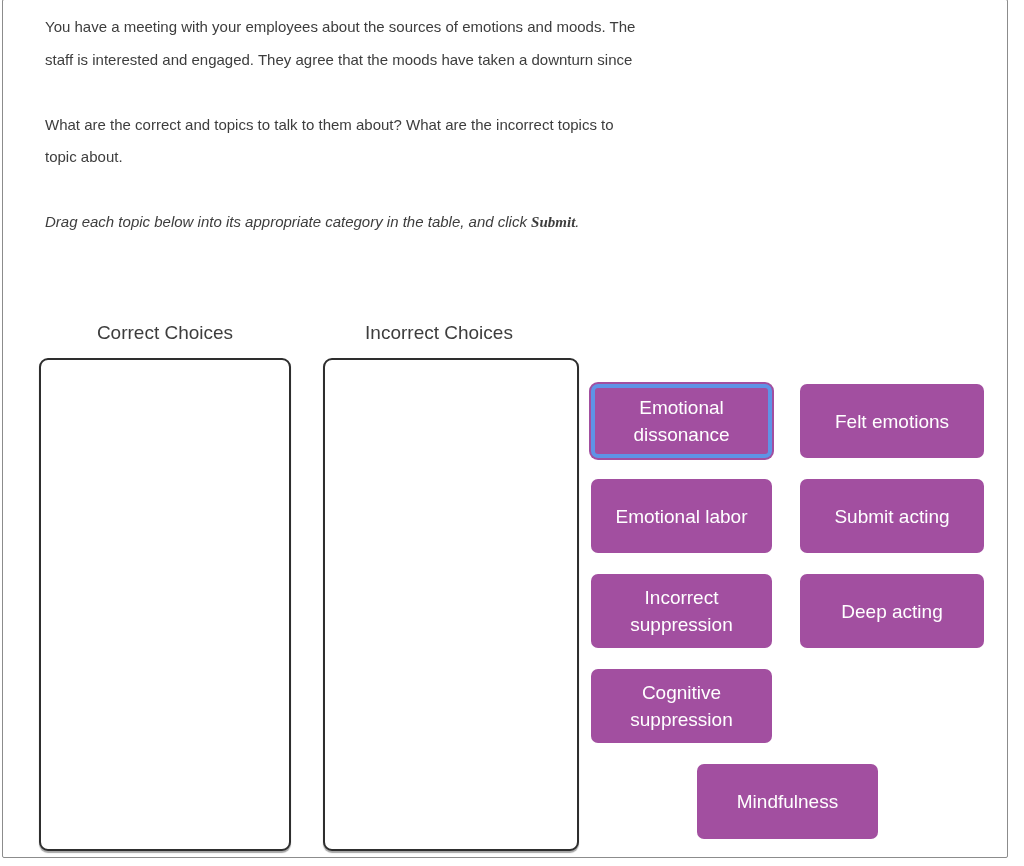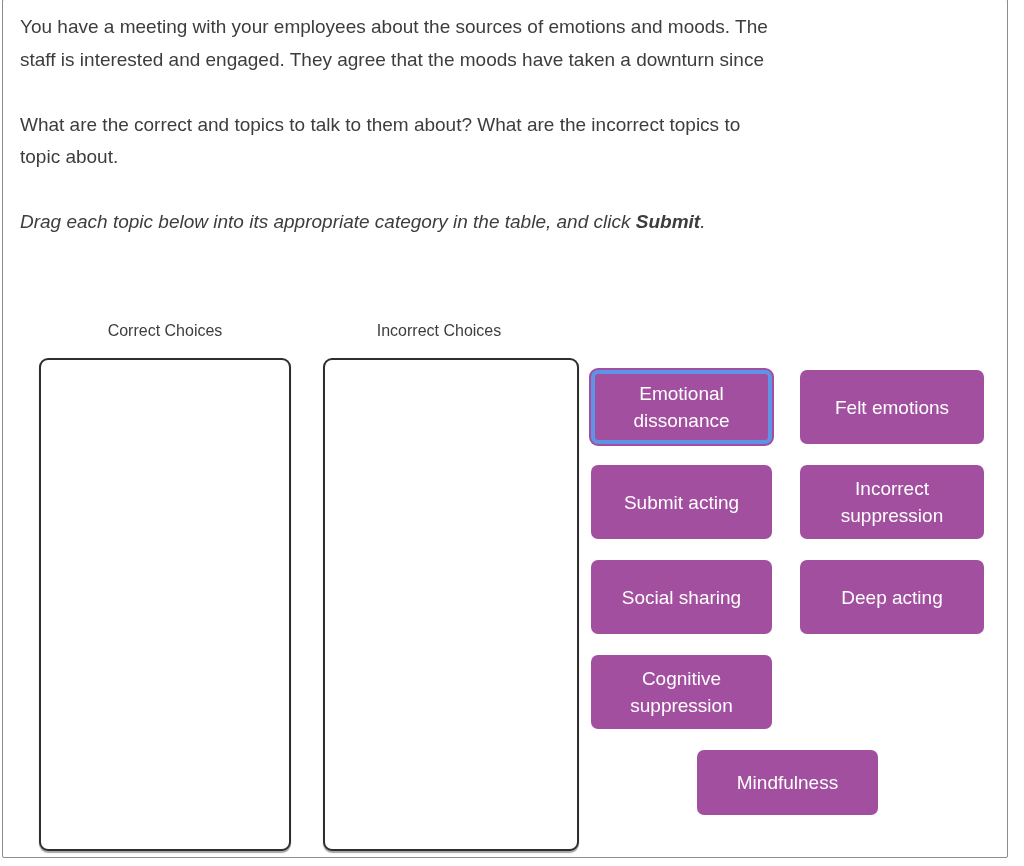--- a/index.html
+++ b/index.html
@@ -17,36 +17,36 @@
     top: -1px;
     width: 1006px;
     height: 859px;
     box-sizing: border-box;
     background: #ffffff;
     border: 1px solid var(--container-border, #8c8c8c);
     border-radius: 2px;
   }
   .intro {
     position: absolute;
-    left: 17px;
+    left: 42px;
     top: 11px;
     width: 930px;
-    font-size: 19px;
+    font-size: 15px;
     line-height: 32.5px;
     color: var(--text-color, #3d3d3d);
   }
   .para { margin: 0 0 32.5px 0; }
   .para-line { white-space: nowrap; }
   .instruction { font-style: italic; }
-  .instruction .submit-word { font-weight: 700; }
+  .instruction .submit-word { font-weight: 700; font-family: Liberation Serif, serif; }
 
   .zone-label {
     position: absolute;
     top: 322px;
-    font-size: 16px;
+    font-size: 19px;
     color: var(--text-color, #3d3d3d);
     text-align: center;
   }
   .zone-label.correct { left: 36px; width: 252px; }
   .zone-label.incorrect { left: 308px; width: 256px; }
 
   .dropzone {
     position: absolute;
     top: 358px;
     height: 493px;
@@ -55,21 +55,21 @@
     border: 2px solid var(--box-border, #2e2e2e);
     border-radius: 9px;
     box-shadow: 0 2px 1px rgba(0,0,0,0.35);
   }
   .dropzone.correct { left: 36px; width: 252px; }
   .dropzone.incorrect { left: 320px; width: 256px; }
 
   .chips {
     position: absolute;
     left: 588px;
-    top: 370px;
+    top: 384px;
     display: grid;
     grid-template-columns: 181px 184px;
     column-gap: 28px;
     row-gap: 21px;
   }
   .chip {
     height: 74px;
     box-sizing: border-box;
     background: var(--chip-bg, #a24fa0);
     color: var(--chip-text, #ffffff);
@@ -85,21 +85,21 @@
     user-select: none;
   }
   .chip.selected {
     border: 4px solid var(--focus-ring, #5e93e6);
     box-shadow: 0 0 0 2px var(--chip-bg, #a24fa0);
   }
   .chip:last-child {
     grid-column: 1 / -1;
     justify-self: center;
     width: 181px;
-    height: 65px;
+    height: 75px;
   }
 </style>
 </head>
 <body>
 
 <div class="container">
 
   <div class="intro">
     <p class="para">
       <span class="para-line">You have a meeting with your employees about the sources of emotions and moods. The</span><br>
@@ -119,27 +119,27 @@
   <div class="dropzone incorrect"></div>
 
   <div class="chips">
       <div class="chip selected">
         <span>Emotional dissonance</span>
       </div>
       <div class="chip">
         <span>Felt emotions</span>
       </div>
       <div class="chip">
+        <span>Emotional labor</span>
+      </div>
+      <div class="chip">
         <span>Submit acting</span>
       </div>
       <div class="chip">
         <span>Incorrect suppression</span>
-      </div>
-      <div class="chip">
-        <span>Social sharing</span>
       </div>
       <div class="chip">
         <span>Deep acting</span>
       </div>
       <div class="chip">
         <span>Cognitive suppression</span>
       </div>
       <div class="chip">
         <span>Mindfulness</span>
       </div>

